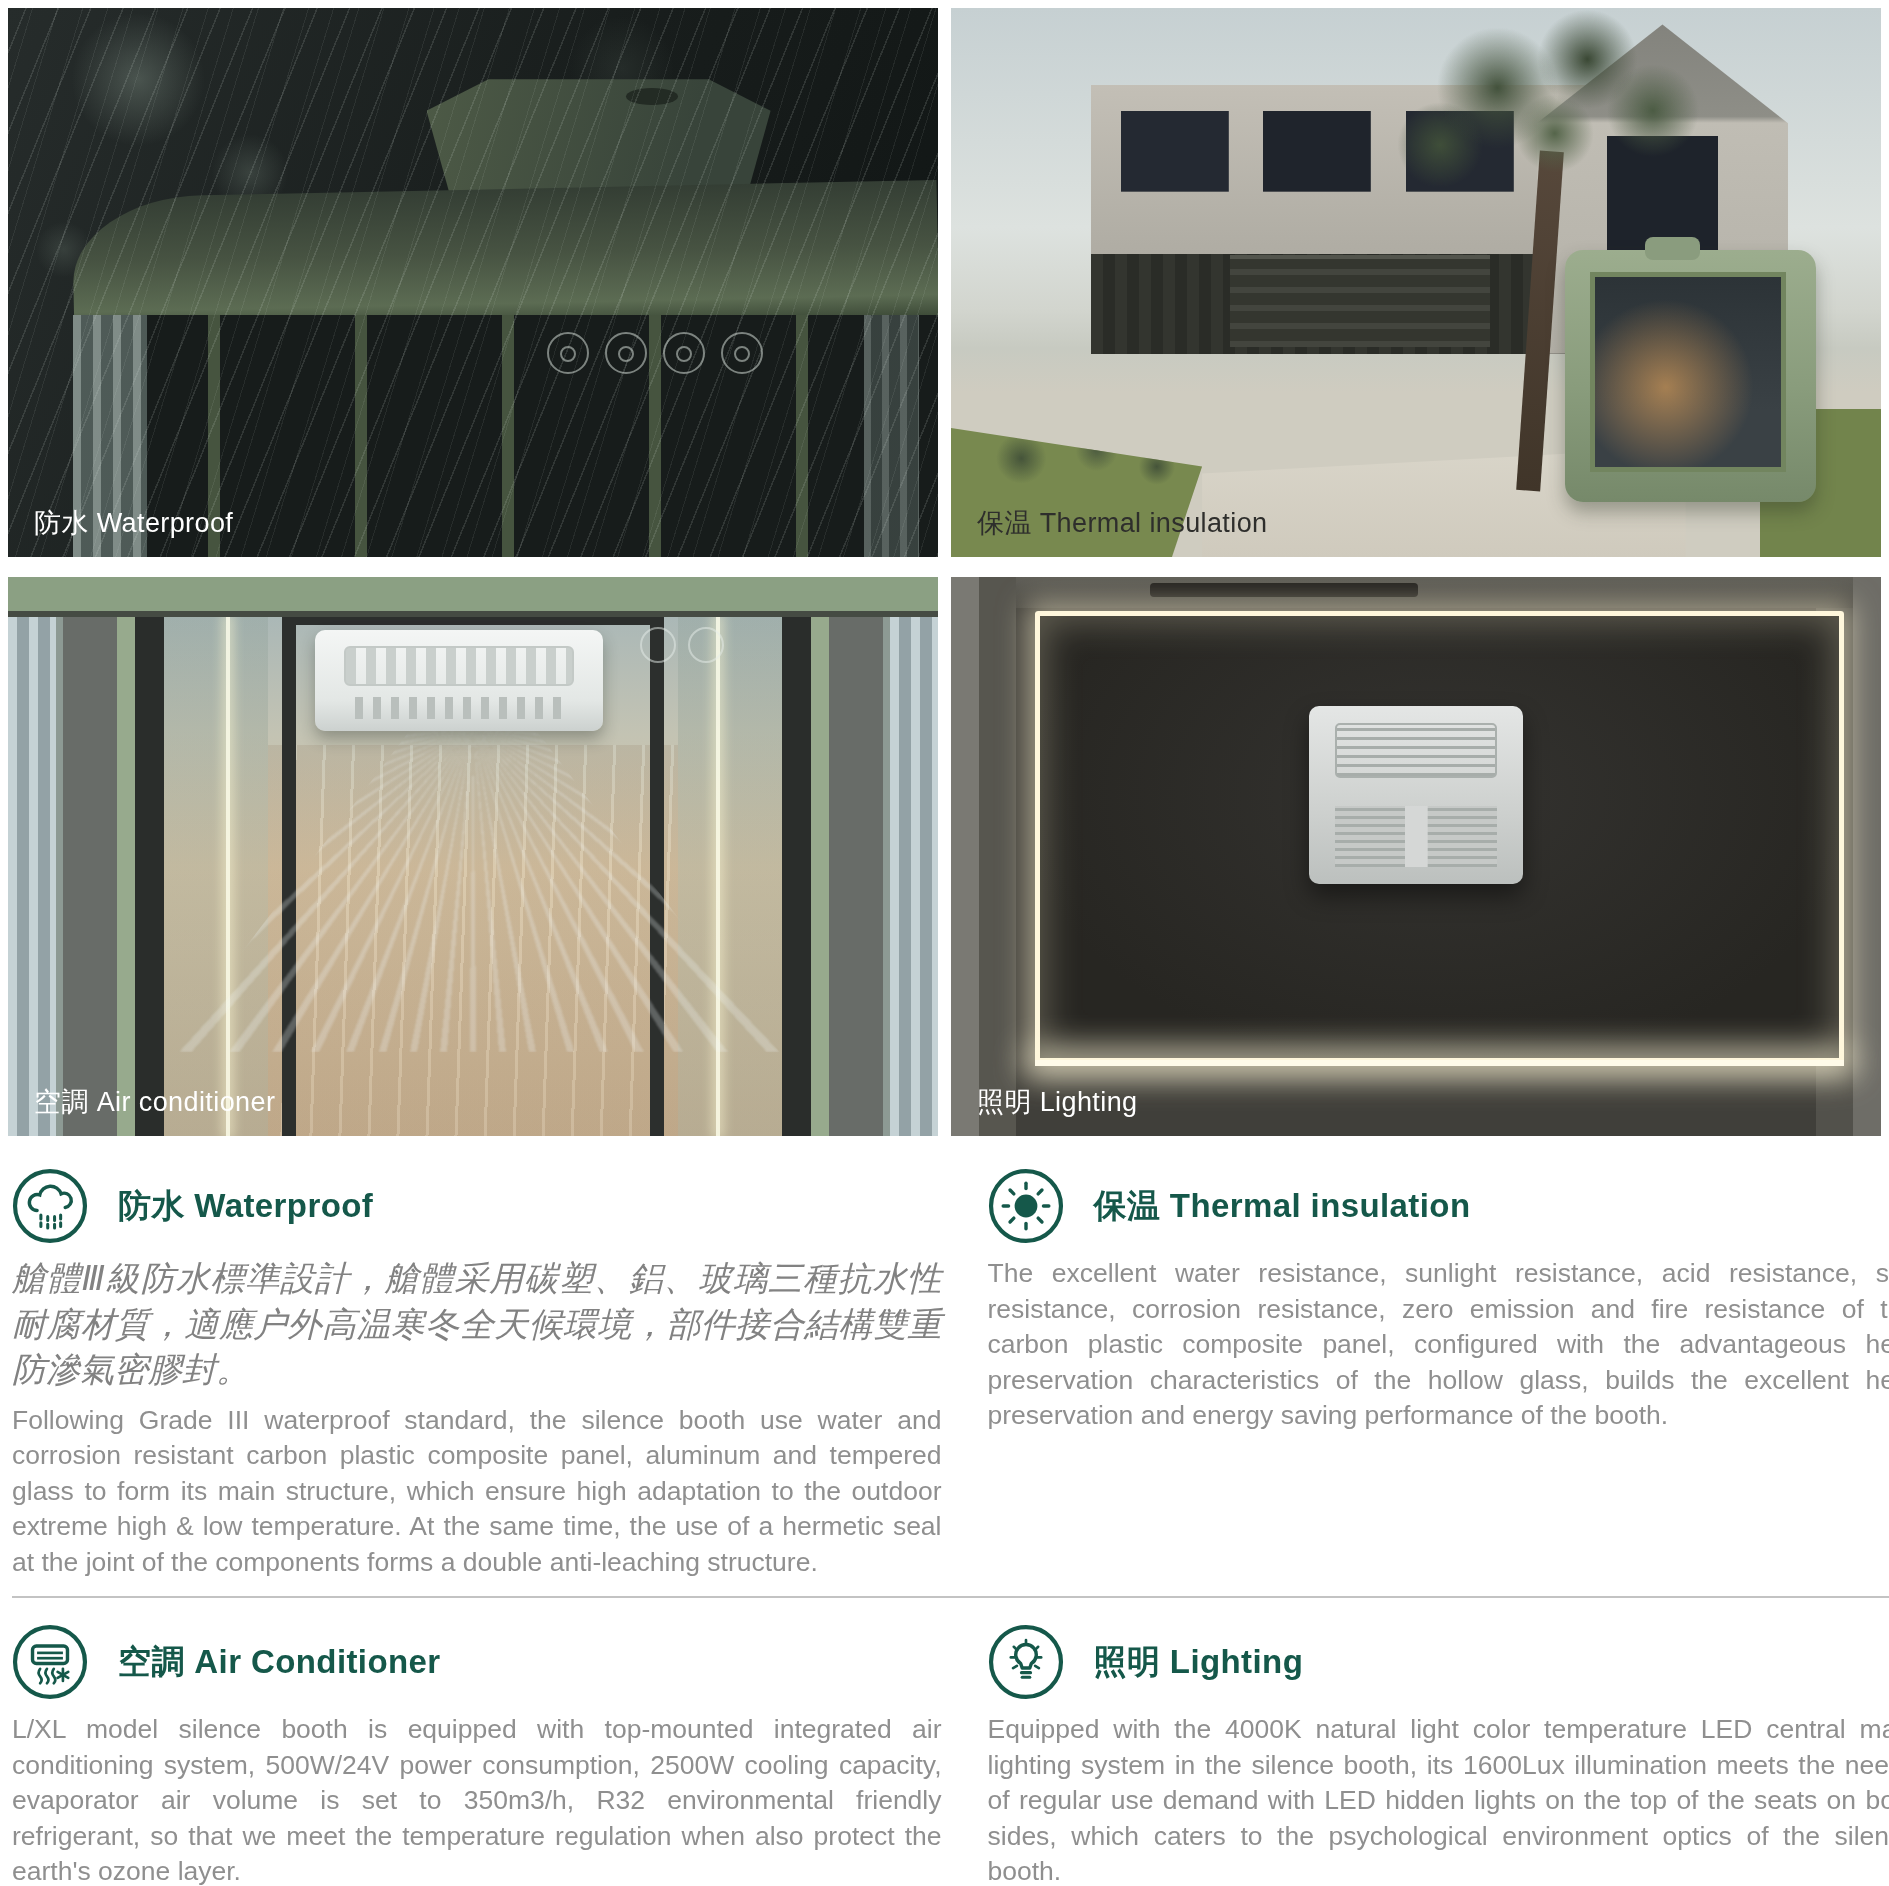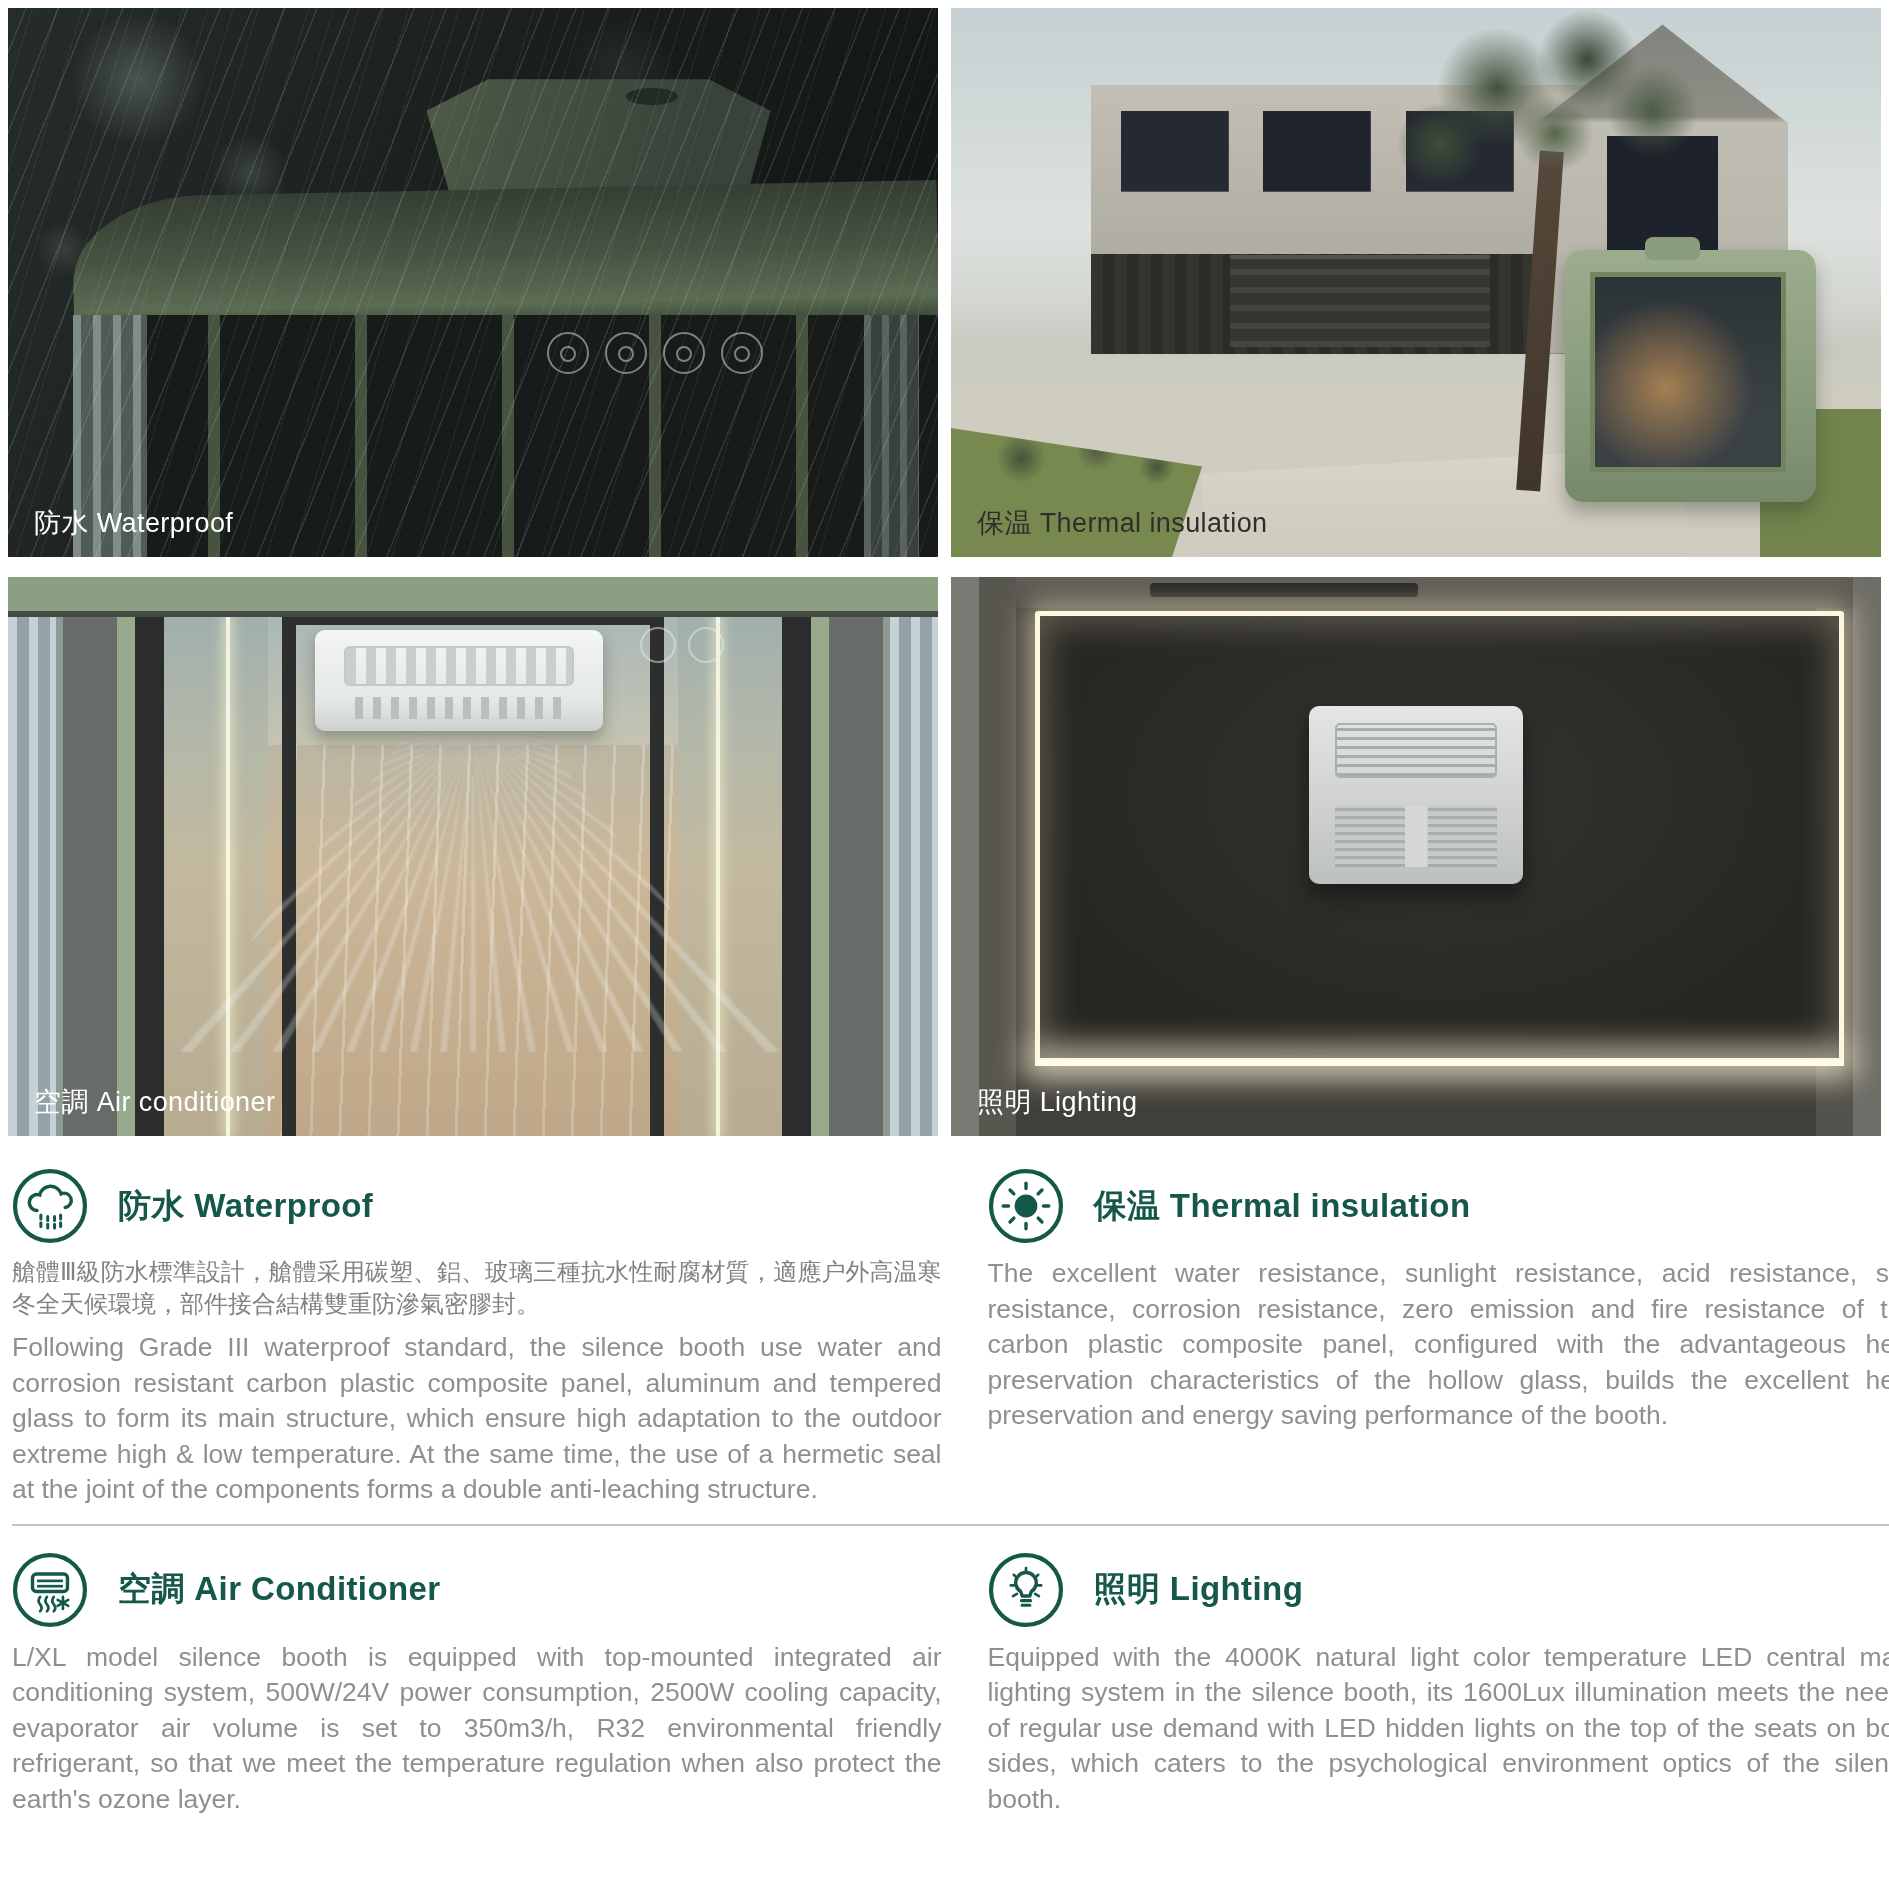--- a/index.html
+++ b/index.html
@@ -146,21 +146,21 @@
     box-shadow:0 0 32px 11px rgba(255,248,218,.6);z-index:4;}
 
   
   .features{position:absolute;left:12px;right:12px;top:1168px;
     display:grid;grid-template-columns:1fr 1fr;column-gap:46px;}
   .feature{min-width:0;}
   .feat-head{display:flex;align-items:center;gap:30px;margin:0 0 12px 0;}
   .feat-icon{width:76px;height:76px;flex:0 0 auto;color:#15584a;}
   .feat-icon svg{display:block;width:100%;height:100%;}
   .feat-title{margin:0;font-size:33px;font-weight:600;color:#15584a;letter-spacing:.4px;}
-  .zh{margin:0 0 10px 0;font-size:24px;line-height:1.34;color:#828282;text-align:justify;}
+  .zh{margin:0 0 10px 0;font-size:34px;line-height:1.34;color:#828282;text-align:justify;font-style:italic;}
   .en{margin:0;font-size:26.5px;line-height:1.34;color:#8f8f8f;text-align:justify;}
   .divider{grid-column:1 / -1;border:0;border-top:2px solid #c3c3c3;margin:16px 0 26px 0;width:100%;}
 </style>
 </head>
 <body>
 
 <div class="page">
 
   <div class="gallery">
 

